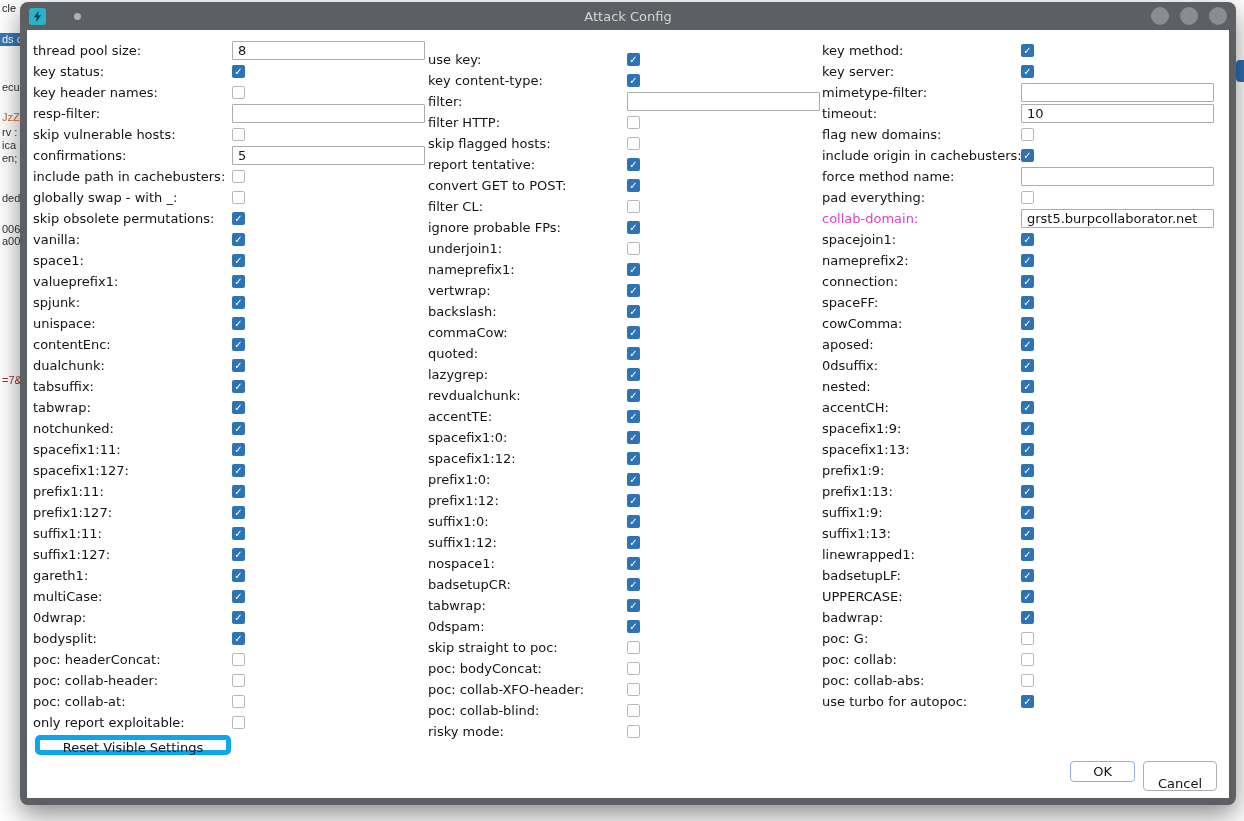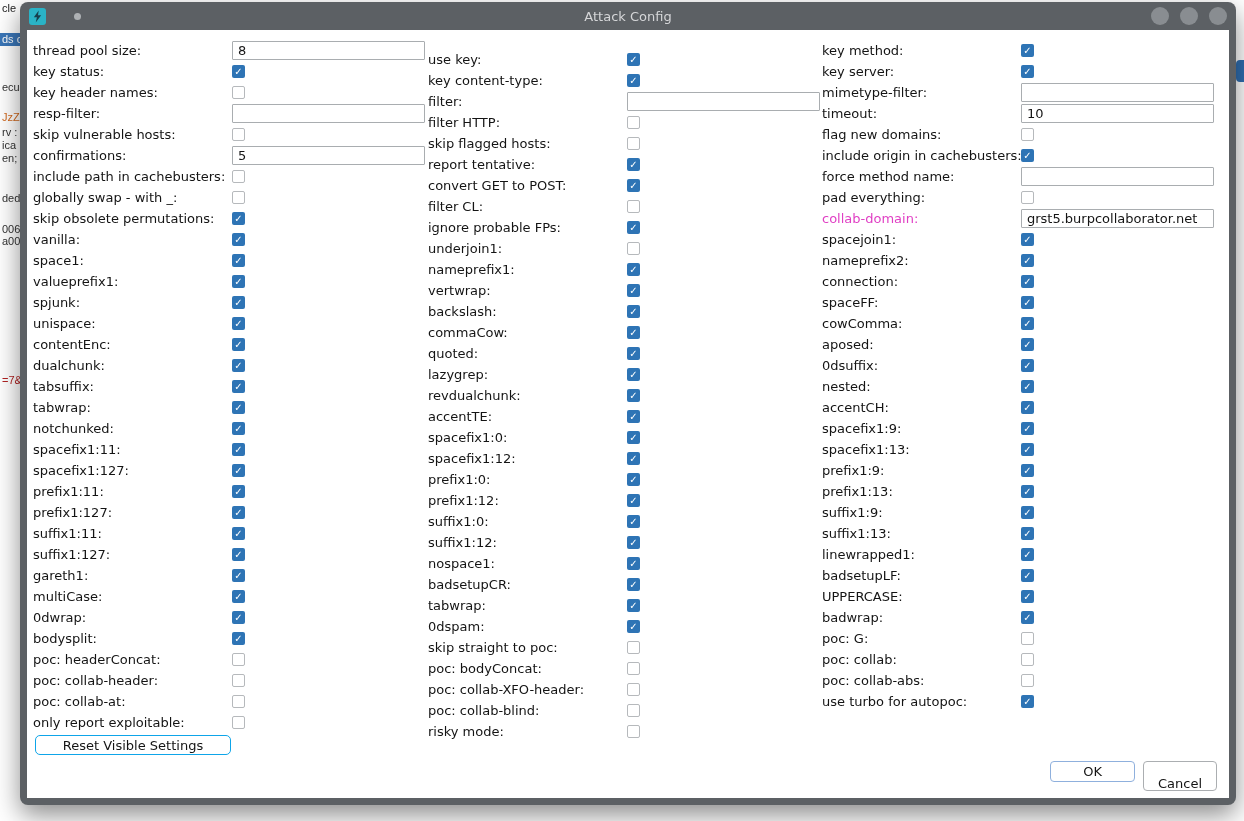--- a/index.html
+++ b/index.html
@@ -60,30 +60,30 @@
   }
   .cb.checked { background:#2e74b5; color:#ffffff; }
   .cb.unchecked { background:#ffffff; border:1px solid #b6b9bc; color:transparent; }
   .ti {
     width:193px; height:19px; border:1px solid #a9adb0; background:#fff;
     font-size:13px; padding:0 5px; font-family:inherit; color:#141414; border-radius:1px;
   }
 
   .reset-btn {
     position:absolute; left:8px; top:705px; width:196px; height:20px;
-    background:#fff; border:1px solid #0ea5e9; border-radius:5px;
+    background:#fff; border:5px solid #0ea5e9; border-radius:5px;
     font-size:13px; font-family:inherit; color:#141414;
   }
 
   .dlg-actions { position:absolute; right:12px; bottom:7px; display:flex; gap:8px; }
   .btn {
     height:21px; background:#fff; border:1px solid #abaeb1; border-radius:4px;
     font-size:13px; font-family:inherit; color:#141414; padding:14px 14px;
   }
-  .btn.ok { border-color:#8fb0dd; padding:0 32px; }
+  .btn.ok { border-color:#8fb0dd; padding:0 22px; }
 </style>
 </head>
 <body>
 
 <div id="frag-layer">
     <div class="frag" style="top: 2px; color: rgb(34, 34, 34);">cle</div>
     <div class="frag" style="top: 33px; color: rgb(255, 255, 255); background: rgb(58, 118, 184);">ds c</div>
     <div class="frag" style="top: 81px; color: rgb(51, 51, 51);">ecu</div>
     <div class="frag" style="top: 111px; color: rgb(210, 105, 30);">JzZ</div>
     <div class="frag" style="top: 126px; color: rgb(51, 51, 51);">rv :</div>

